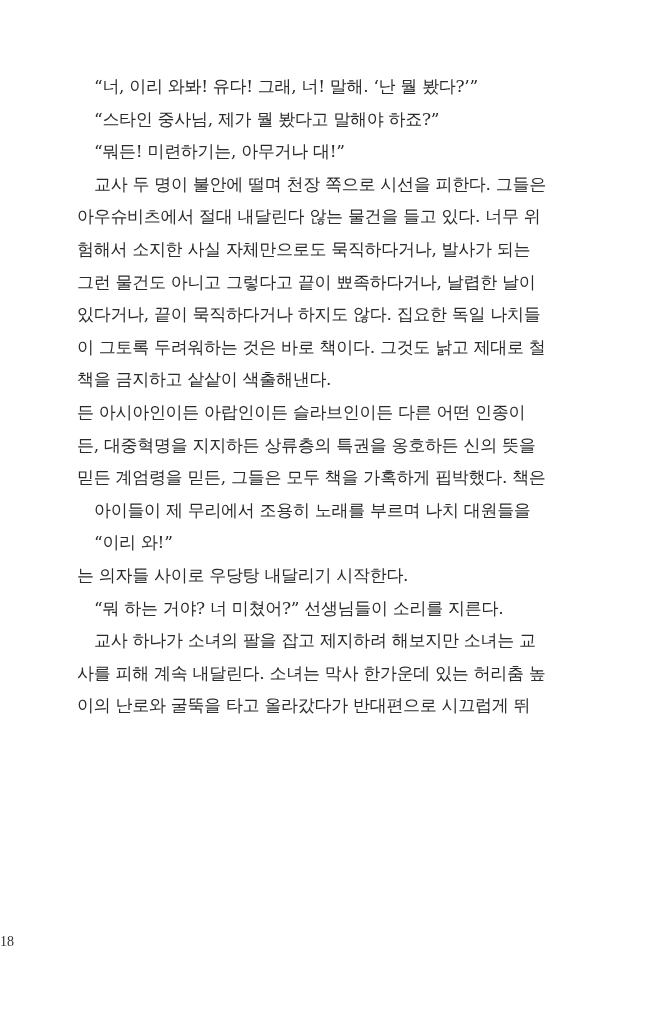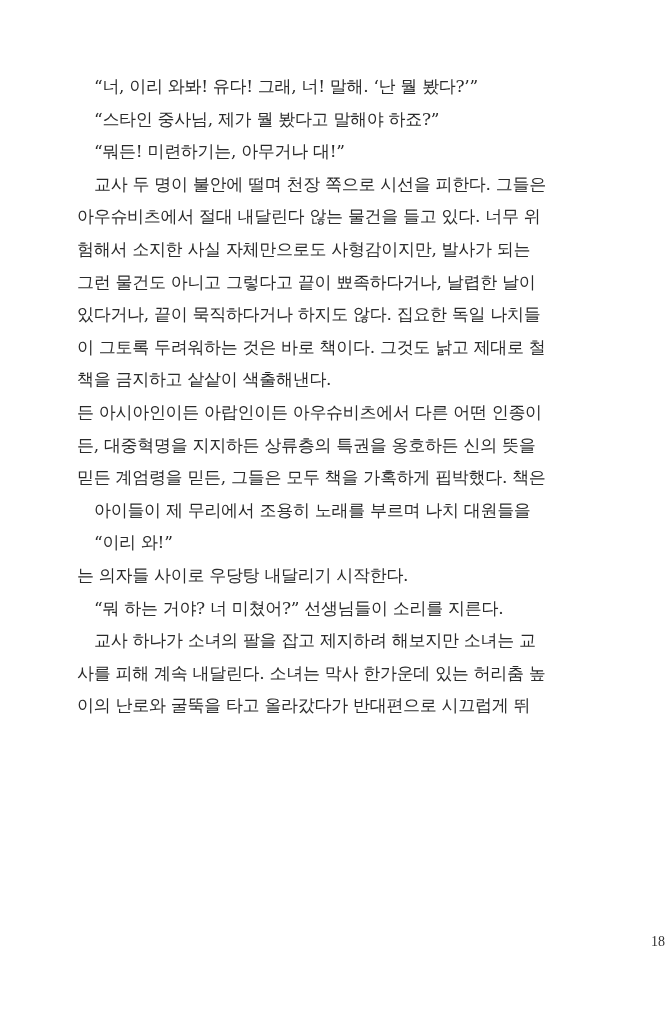--- a/index.html
+++ b/index.html
@@ -9,40 +9,40 @@
   }
   .text-block {
     position: absolute; left: 77px; top: 70px; width: 530px;
     font-family: "DejaVu Serif", serif;
     font-size: 17px; line-height: 32.6px; color: #2a2a2a;
     letter-spacing: -0.3px;
   }
   .line { display: block; white-space: nowrap; height: 32.6px; }
   .line.indent { padding-left: 17px; }
   .page-number {
-    position: absolute; top: 934px; left: 0; width: 665px; text-align: right;
+    position: absolute; top: 934px; left: 0; width: 665px; text-align: left;
     font-family: "Liberation Serif", serif; font-size: 14px; color: #333333;
   }
 </style>
 </head>
 <body>
 
 <div class="page">
   <div class="text-block">
     <span class="line indent">“너, 이리 와봐! 유다! 그래, 너! 말해. ‘난 뭘 봤다?’”</span>
     <span class="line indent">“스타인 중사님, 제가 뭘 봤다고 말해야 하죠?”</span>
     <span class="line indent">“뭐든! 미련하기는, 아무거나 대!”</span>
     <span class="line indent">교사 두 명이 불안에 떨며 천장 쪽으로 시선을 피한다. 그들은</span>
     <span class="line">아우슈비츠에서 절대 내달린다 않는 물건을 들고 있다. 너무 위</span>
-    <span class="line">험해서 소지한 사실 자체만으로도 사형감이지만, 발사가 되는</span>
+    <span class="line">험해서 소지한 사실 자체만으로도 묵직하다거나, 발사가 되는</span>
     <span class="line">그런 물건도 아니고 그렇다고 끝이 뾰족하다거나, 날렵한 날이</span>
     <span class="line">있다거나, 끝이 묵직하다거나 하지도 않다. 집요한 독일 나치들</span>
     <span class="line">이 그토록 두려워하는 것은 바로 책이다. 그것도 낡고 제대로 철</span>
     <span class="line">책을 금지하고 샅샅이 색출해낸다.</span>
-    <span class="line">든 아시아인이든 아랍인이든 아우슈비츠에서 다른 어떤 인종이</span>
+    <span class="line">든 아시아인이든 아랍인이든 슬라브인이든 다른 어떤 인종이</span>
     <span class="line">든, 대중혁명을 지지하든 상류층의 특권을 옹호하든 신의 뜻을</span>
     <span class="line">믿든 계엄령을 믿든, 그들은 모두 책을 가혹하게 핍박했다. 책은</span>
     <span class="line indent">아이들이 제 무리에서 조용히 노래를 부르며 나치 대원들을</span>
     <span class="line indent">“이리 와!”</span>
     <span class="line">는 의자들 사이로 우당탕 내달리기 시작한다.</span>
     <span class="line indent">“뭐 하는 거야? 너 미쳤어?” 선생님들이 소리를 지른다.</span>
     <span class="line indent">교사 하나가 소녀의 팔을 잡고 제지하려 해보지만 소녀는 교</span>
     <span class="line">사를 피해 계속 내달린다. 소녀는 막사 한가운데 있는 허리춤 높</span>
     <span class="line">이의 난로와 굴뚝을 타고 올라갔다가 반대편으로 시끄럽게 뛰</span>
   </div>

